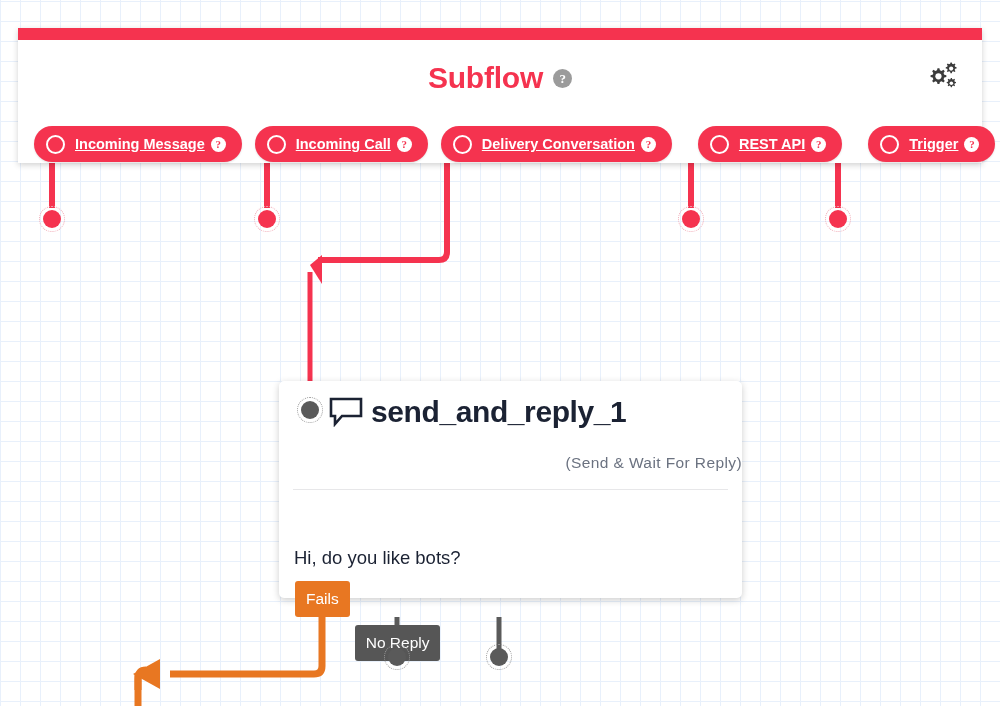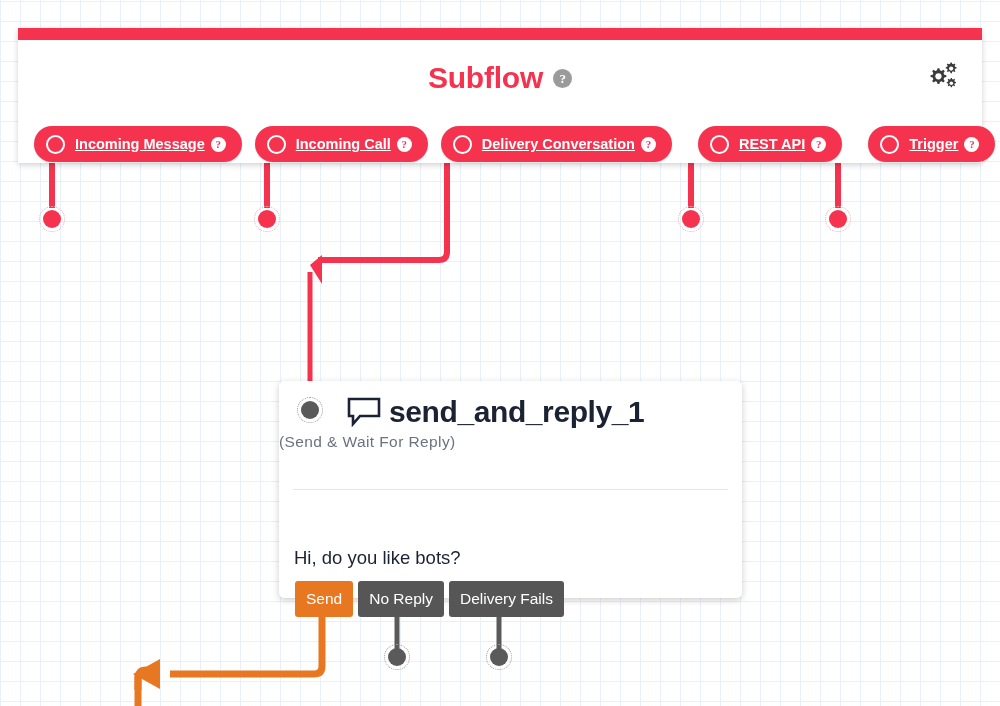--- a/index.html
+++ b/index.html
@@ -166,40 +166,40 @@
     box-shadow: 0 2px 7px rgba(0,0,0,0.20);
     box-sizing: border-box;
   }
   #node-header {
     position: absolute;
     left: 0; top: 0;
     width: 100%;
     height: 62px;
     display: flex;
     align-items: center;
-    padding-left: 32px;
+    padding-left: 14px;
     box-sizing: border-box;
   }
   #node-icon {
     margin-left: 36px;
     margin-right: 8px;
     display: flex;
     align-items: center;
   }
   #node-title {
     font-size: 30px;
     font-weight: bold;
     color: #1b2233;
     letter-spacing: -0.4px;
   }
   #node-subtitle {
     position: absolute;
-    top: 52px;
+    top: 73px;
     left: 0; right: 0;
-    text-align: left;
+    text-align: right;
     font-size: 15.5px;
     color: #6b7280;
     letter-spacing: 0.4px;
   }
   #node-divider {
     position: absolute;
     left: 14px; right: 14px;
     top: 108px;
     height: 1px;
     background: #e7e7e9;
@@ -227,21 +227,21 @@
     height: 36px;
     line-height: 36px;
     padding: 0 11px;
     border-radius: 3px;
     color: #ffffff;
     font-size: 15.5px;
     cursor: pointer;
     white-space: nowrap;
   }
   .out-btn.orange { background: #e87722; }
-  .out-btn.gray { background: #565656; }
+  .out-btn.gray { background: #565656; margin-top: 44px; }
 </style>
 </head>
 <body>
 
 <div id="canvas">
 
   <svg id="wires" viewBox="0 0 1000 706" xmlns="http://www.w3.org/2000/svg">
 
     <g stroke="#f5334f" stroke-width="6" fill="none" stroke-linecap="butt">
       <line x1="52" y1="146" x2="52" y2="208"></line>
@@ -361,23 +361,22 @@
 
     <div id="node-body">Hi, do you like bots?</div>
   </div>
 
   <div class="dot gray" style="left:297px; top:397px;">
     <span class="ring"></span>
     <span class="core"></span>
   </div>
 
   <div id="outputs">
-    <div class="out-btn orange">Send</div>
+    <div class="out-btn orange">Fails</div>
     <div class="out-btn gray">No Reply</div>
-    <div class="out-btn gray">Delivery Fails</div>
   </div>
 
   <div class="dot gray" style="left:384px; top:644px;">
     <span class="ring"></span>
     <span class="core"></span>
   </div>
   <div class="dot gray" style="left:486px; top:644px;">
     <span class="ring"></span>
     <span class="core"></span>
   </div>

